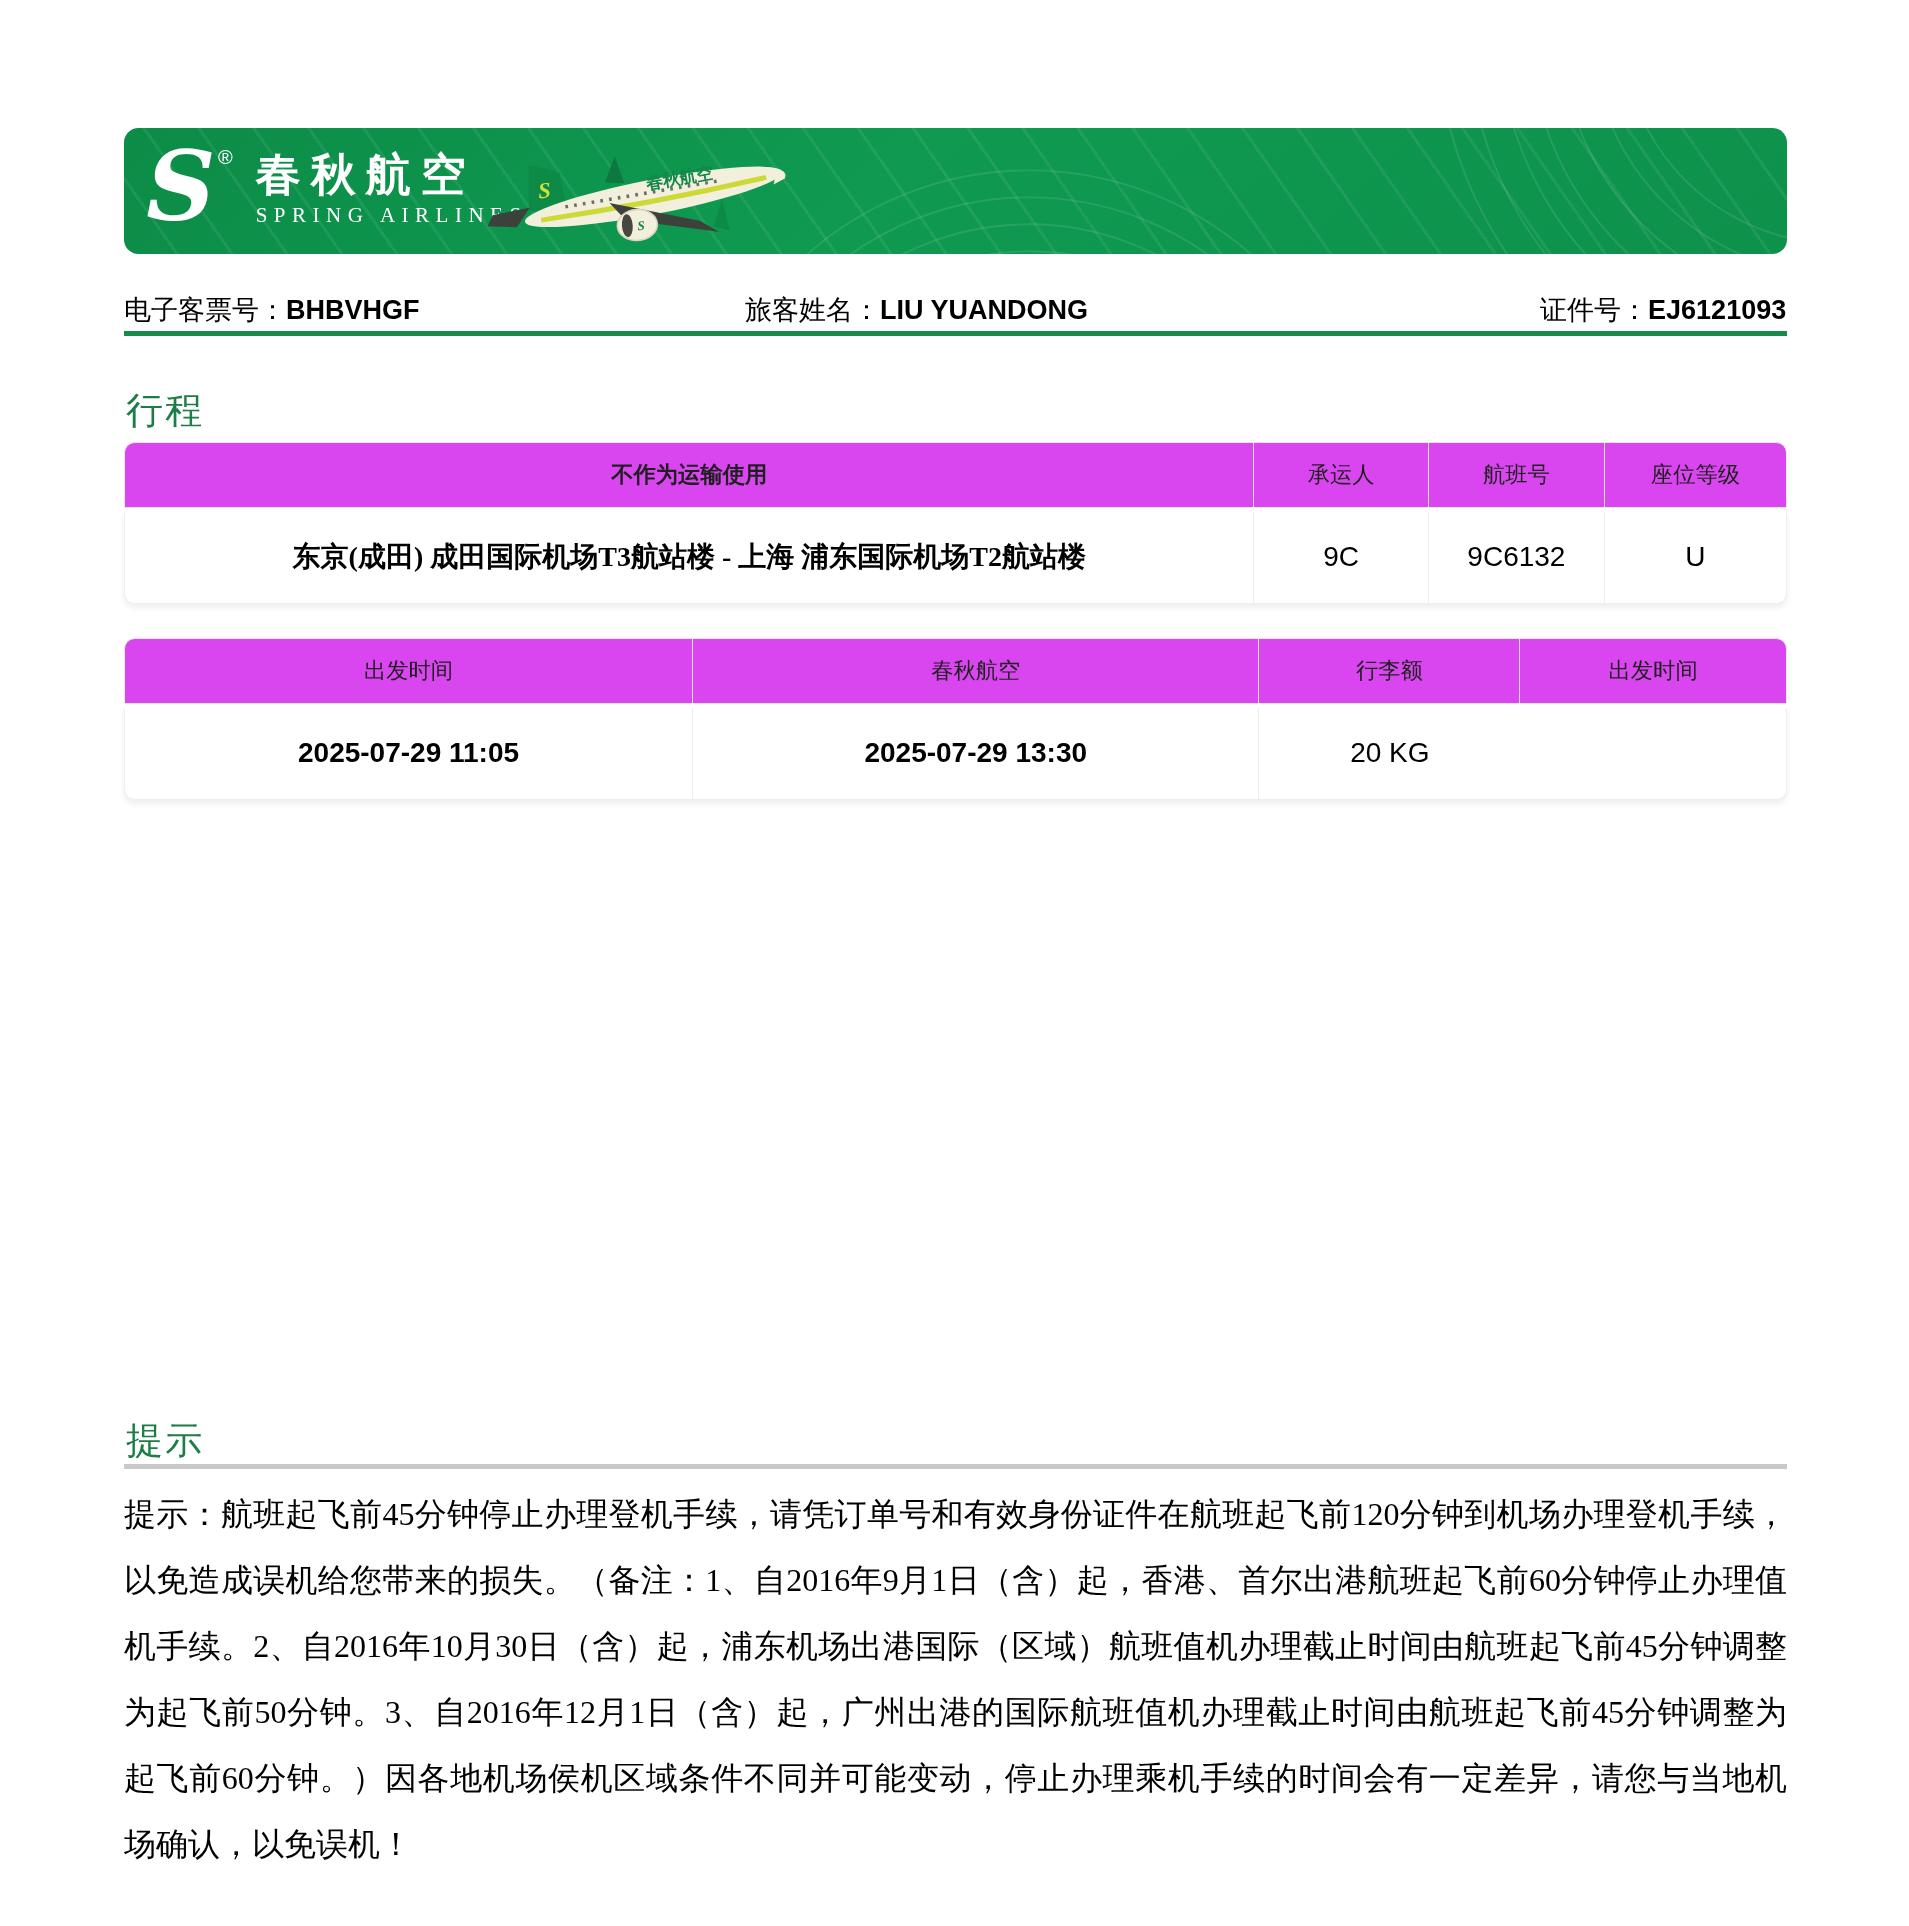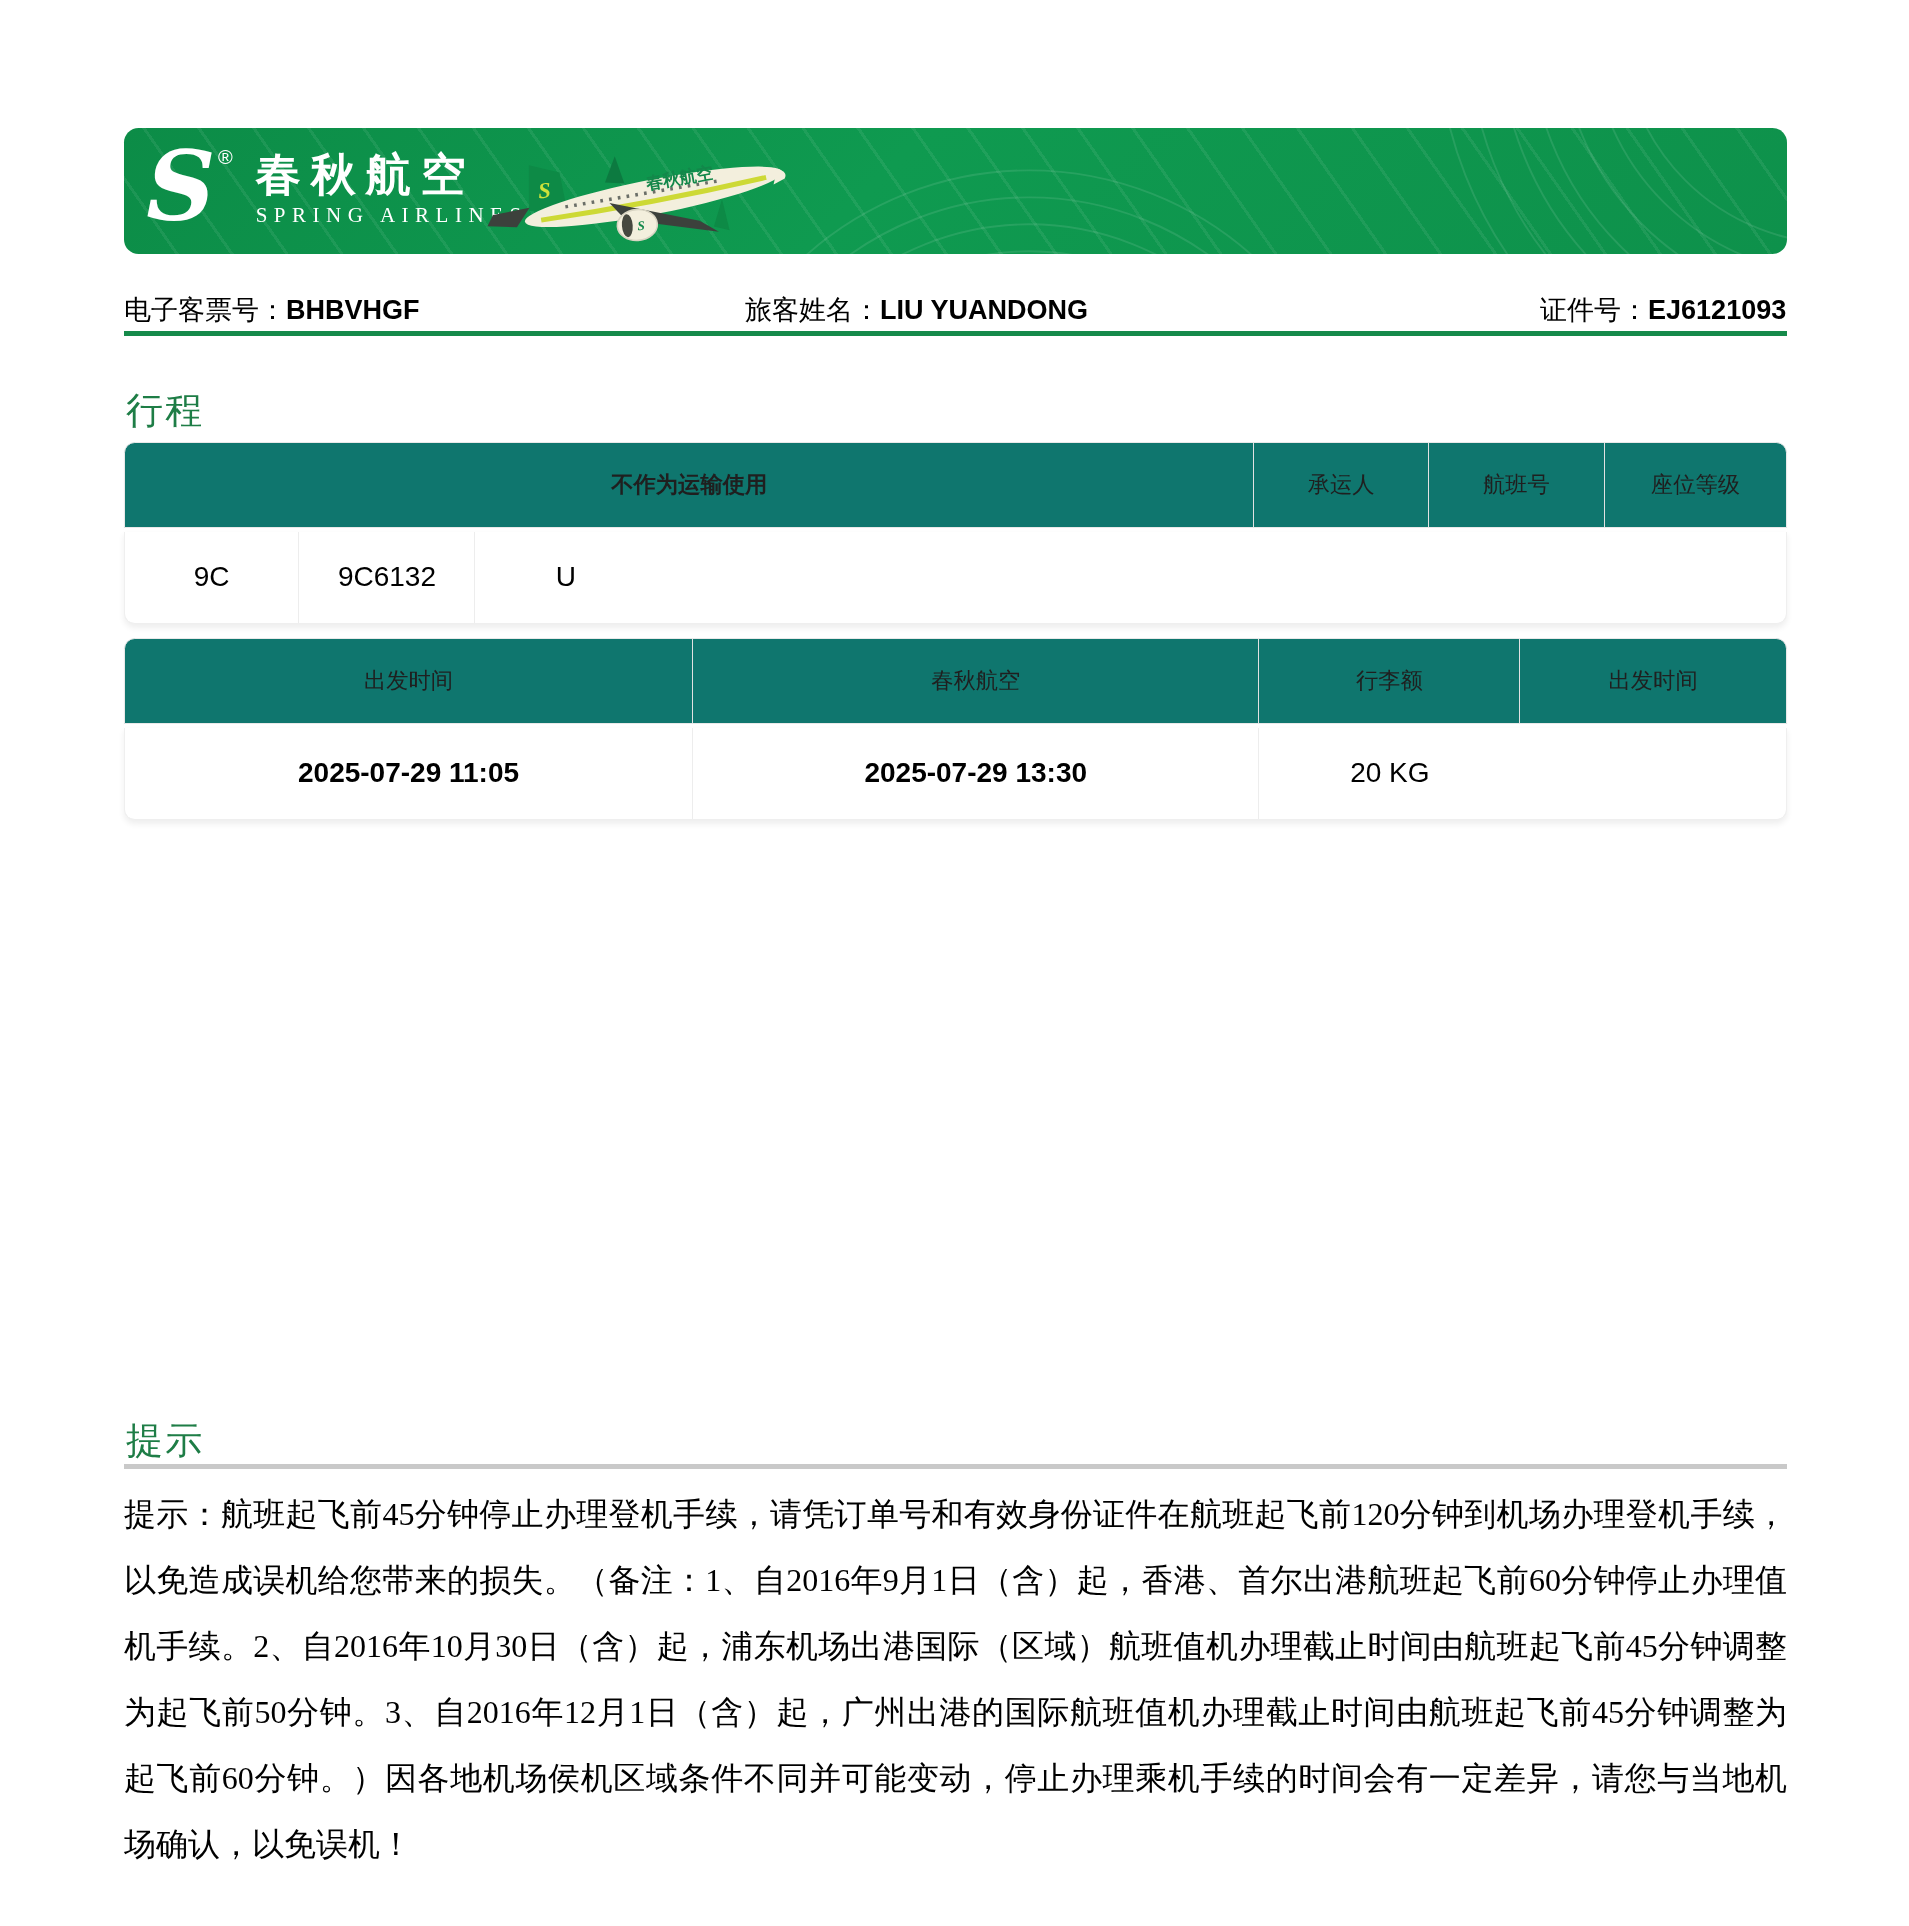--- a/index.html
+++ b/index.html
@@ -45,22 +45,22 @@
                    letter-spacing:2.3px; }
   .st-trip { top:386px; }
   .st-notice { top:1416px; }
   .gray-rule { position:absolute; left:124px; top:1464px; width:1663px; height:5.4px;
                background:#c9c9c9; }
 
   
   .tbl { position:absolute; left:124px; width:1663px; }
   .tbl-seg { top:442px; }
   .tbl-time { top:638px; }
-  .thead { display:flex; background:#0f766e; border:0.8px solid #e9e9e9;
-           border-radius:10.8px 10.8px 0 0; height:86px;
+  .thead { display:flex; background:#d946ef; border:0.8px solid #e9e9e9;
+           border-radius:10.8px 10.8px 0 0; height:66px;
            box-shadow:0 1.2px 1.5px rgba(0,0,0,.05);justify-content:center; }
   .thead .cell { display:flex; align-items:center; justify-content:center;
                  font-size:22.3px; color:#1f1f1f; border-right:1.2px solid #e2e2e2; }
   .thead .cell:last-child { border-right:none; }
   .tspacer { height:3.9px; background:#ffffff; }
   .tbody { display:flex; background:#ffffff; height:92px;
            border:0.8px solid #efefef; border-top:none; border-radius:0 0 10.8px 10.8px;
            box-shadow:0 3.9px 6.2px rgba(0,0,0,.07); }
   .tbody .cell { display:flex; align-items:center; justify-content:center;
                  font-size:28px; border-right:1.2px solid #ededed; text-align:center; }
@@ -153,20 +153,21 @@
 
   <div class="tbl tbl-seg">
     <div class="thead">
       <div class="cell c-route">不作为运输使用</div>
       <div class="cell c-carrier">承运人</div>
       <div class="cell c-flightno">航班号</div>
       <div class="cell c-class">座位等级</div>
     </div>
     <div class="tspacer"></div>
     <div class="tbody">
+      <div class="cell c-route">东京(成田) 成田国际机场T3航站楼 - 上海 浦东国际机场T2航站楼</div>
       <div class="cell c-carrier sans">9C</div>
       <div class="cell c-flightno sans">9C6132</div>
       <div class="cell c-class sans">U</div>
     </div>
   </div>
 
   <div class="tbl tbl-time">
     <div class="thead">
       <div class="cell c-dep" style="font-family:'Liberation Serif',serif;font-weight:normal;font-size:22.3px">出发时间</div>
       <div class="cell c-arr" style="font-family:'Liberation Serif',serif;font-weight:normal;font-size:22.3px">春秋航空</div>

